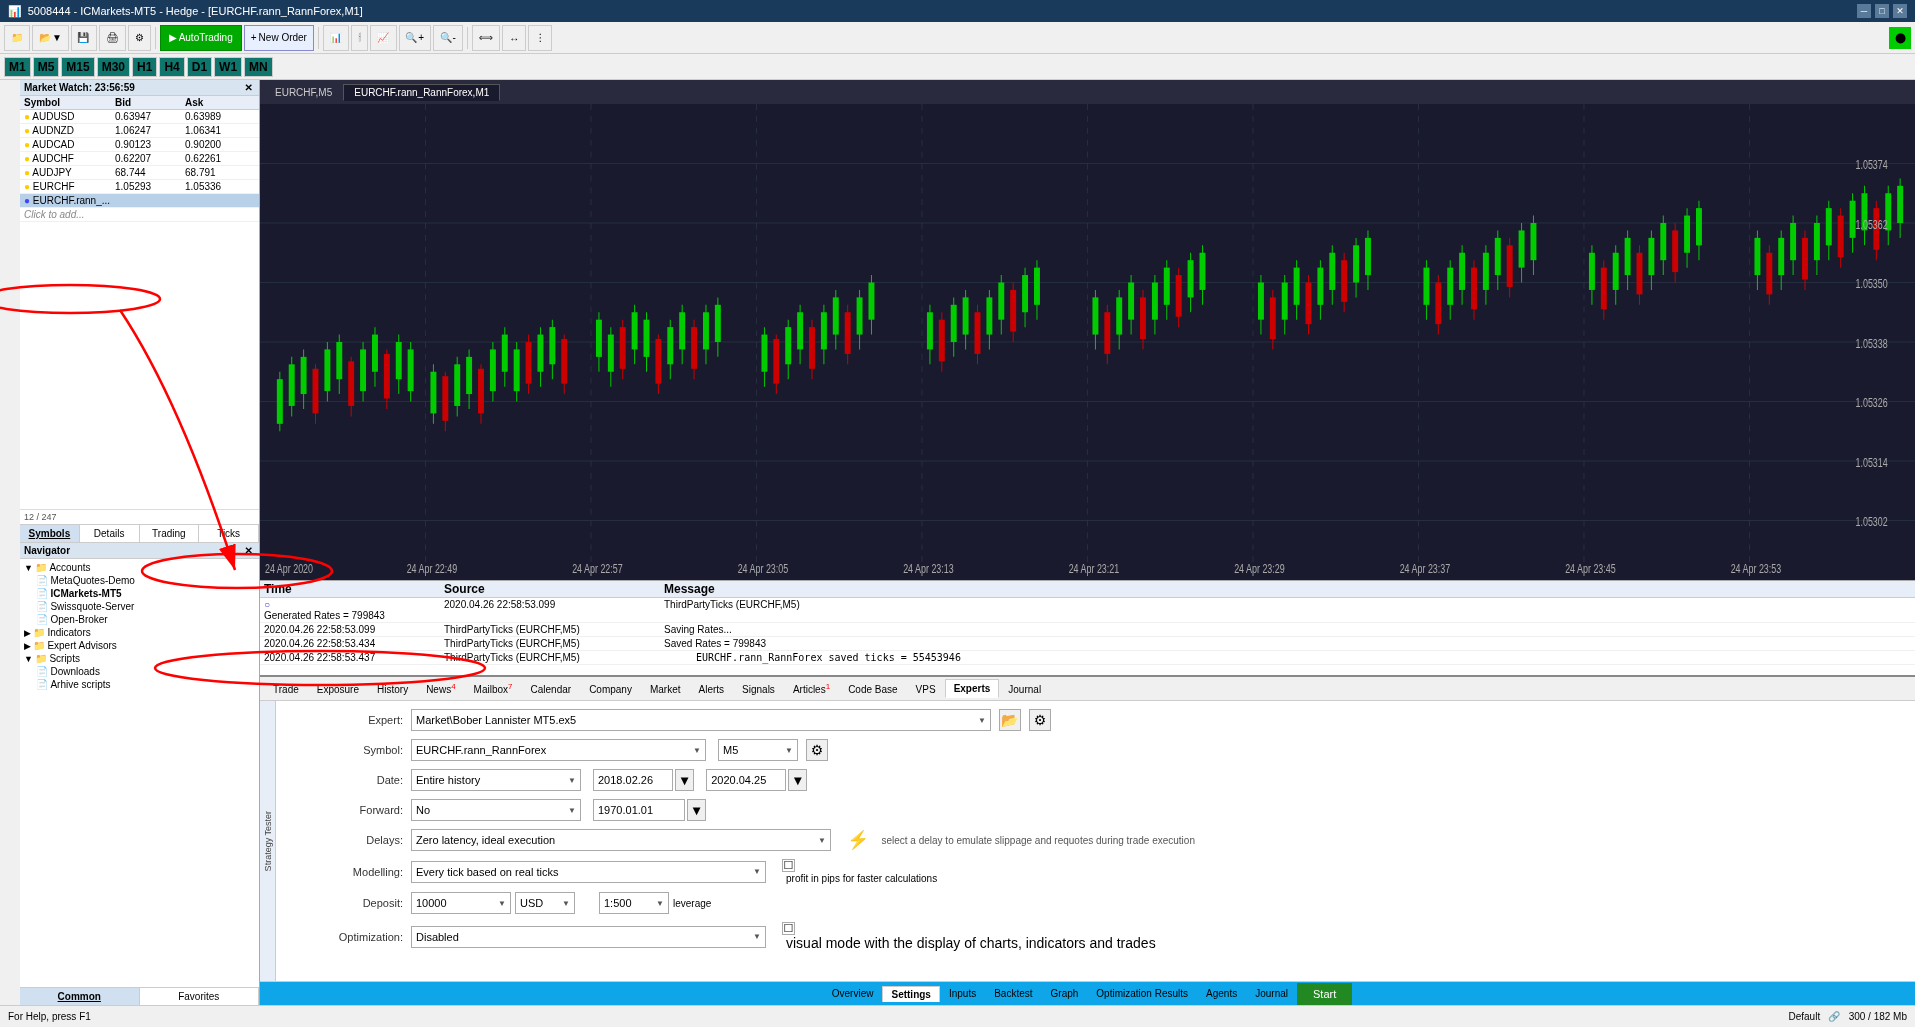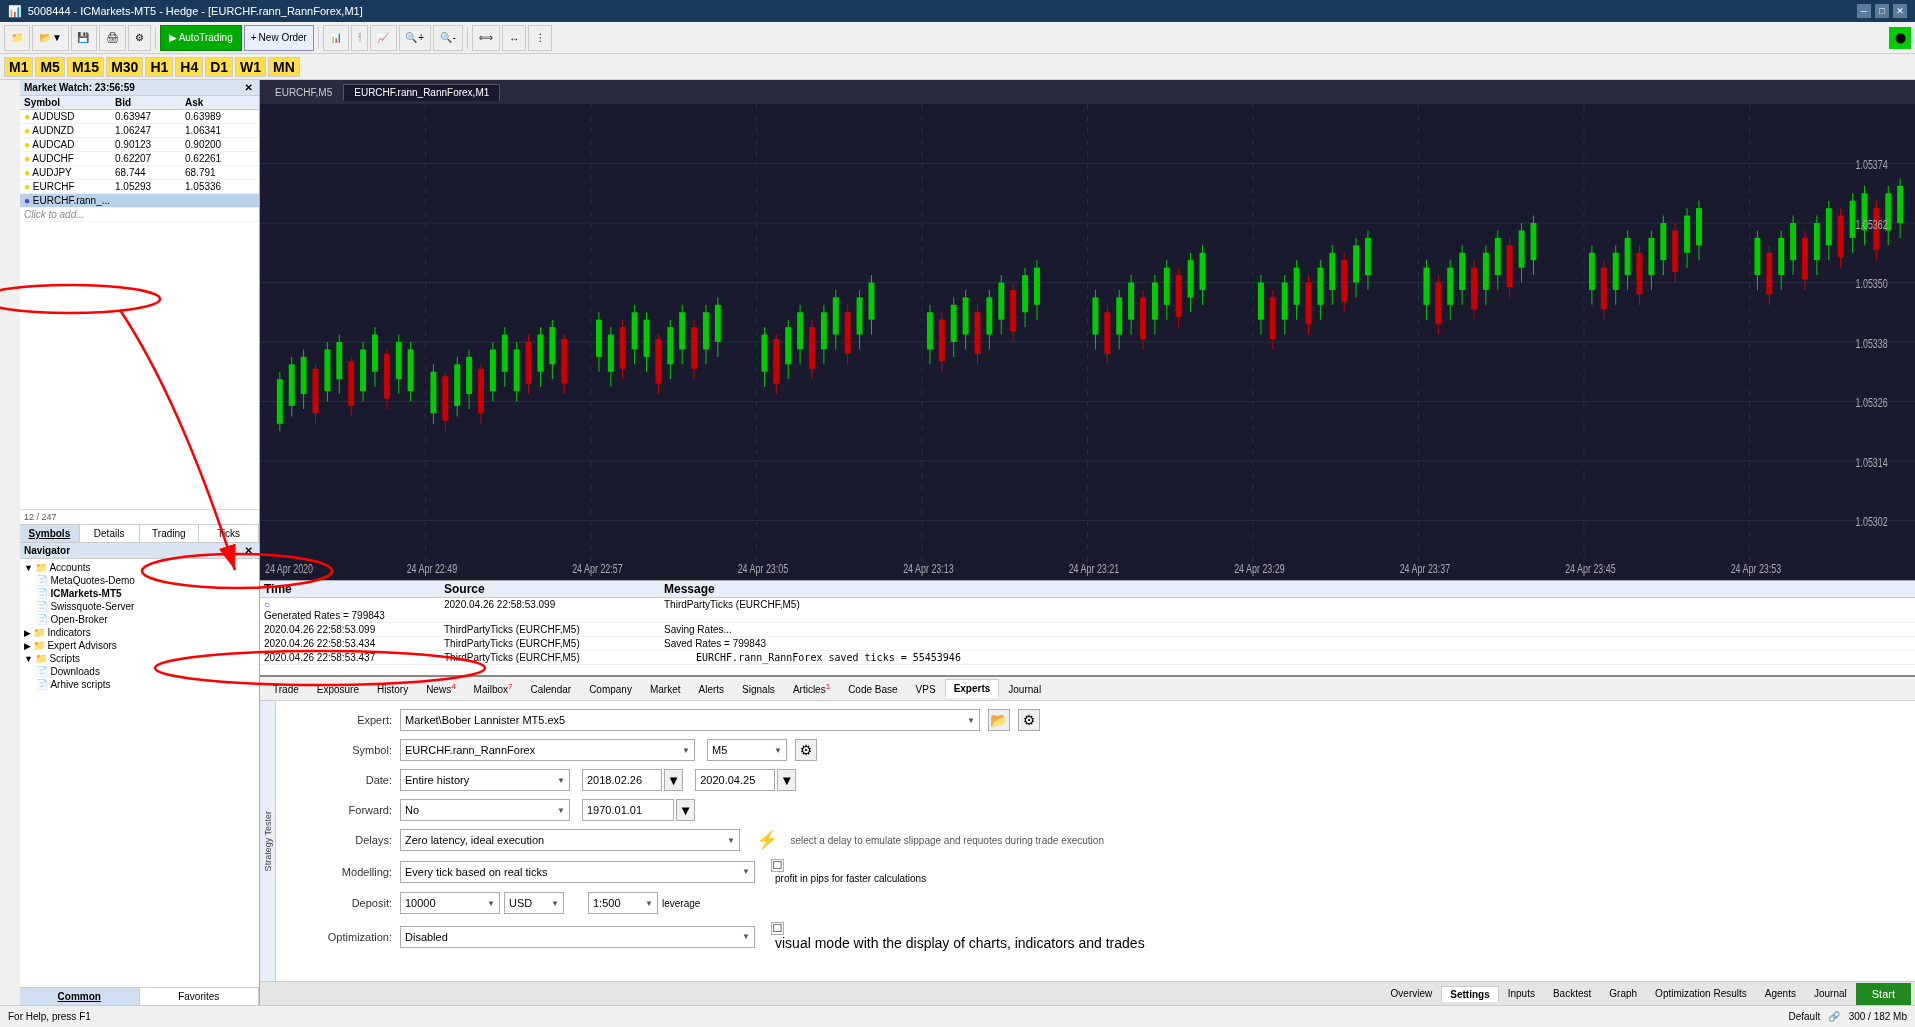--- a/index.html
+++ b/index.html
@@ -16,21 +16,21 @@
     .menu-item { padding: 2px 8px; font-size: 11px; cursor: pointer; color: #000; }
 
     
     .toolbar { background: #f0f0f0; height: 32px; display: flex; align-items: center; padding: 2px 4px; gap: 2px; border-bottom: 1px solid #ccc; }
     .toolbar-btn { height: 26px; padding: 2px 6px; background: #f0f0f0; border: 1px solid #ccc; cursor: pointer; font-size: 10px; display: flex; align-items: center; gap: 2px; }
     .toolbar-separator { width: 1px; height: 22px; background: #ccc; margin: 0 2px; }
     .toolbar-btn-green { background: #00aa00; color: white; border: 1px solid #008800; padding: 2px 8px; height: 26px; }
 
     
     .timeframe-bar { background: #f0f0f0; height: 26px; display: flex; align-items: center; padding: 2px 4px; gap: 2px; border-bottom: 1px solid #ccc; }
-    .tf-btn { height: 20px; min-width: 24px; padding: 0 4px; background: #fde047; border: 1px solid #ccc; cursor: pointer; font-size: 14px; font-weight: bold; }
+    .tf-btn { height: 20px; min-width: 24px; padding: 0 4px; background: #0f766e; border: 1px solid #ccc; cursor: pointer; font-size: 12px; font-weight: bold; }
     .market-watch { flex: 1; background: white; border-bottom: 1px solid #ccc; overflow: hidden; }
     .mw-header { background: #d8e4f0; padding: 2px 4px; font-size: 10px; font-weight: bold; display: flex; justify-content: space-between; align-items: center; border-bottom: 1px solid #ccc; }
     .mw-cols { display: grid; grid-template-columns: 1fr 70px 70px; padding: 1px 4px; background: #e8eef8; font-weight: bold; border-bottom: 1px solid #ccc; font-size: 10px; }
     .mw-row { display: grid; grid-template-columns: 1fr 70px 70px; padding: 1px 4px; border-bottom: 1px solid #f0f0f0; font-size: 10px; }
     .mw-row.selected { background: #c8d8f0; }
     .panel-header { background: #d8e4f0; padding: 2px 4px; font-size: 10px; font-weight: bold; display: flex; justify-content: space-between; align-items: center; border-bottom: 1px solid #ccc; }
     .chart-tabs { background: #2a2a3e; display: flex; align-items: center; height: 24px; padding: 0 4px; }
     .chart-tab { padding: 2px 10px; font-size: 10px; color: #ccc; cursor: pointer; border: 1px solid transparent; }
     .chart-tab.active { background: #1a1a2e; color: white; border: 1px solid #555; border-bottom: 1px solid #1a1a2e; }
     .chart-area { flex: 1; background: #1a1a2e; position: relative; overflow: hidden; }
@@ -701,21 +701,21 @@
           <div class="bottom-tab active" style="background:white;border:1px solid #ccc;border-bottom:1px solid white;font-weight:bold;">Experts</div>
           <div class="bottom-tab">Journal</div>
         </div>
 
         <div style="display:flex;flex:1;overflow:hidden;">
 
           <div style="width:16px;background:#e8eef8;display:flex;align-items:center;justify-content:center;border-right:1px solid #ccc;cursor:pointer;">
             <span style="writing-mode:vertical-rl;transform:rotate(180deg);font-size:9px;color:#444;white-space:nowrap;">Strategy Tester</span>
           </div>
 
-          <div style="flex:1;padding:8px 16px;overflow-y:auto;">
+          <div style="flex:1;padding:8px 27px;overflow-y:auto;">
 
             <div class="st-row">
               <span class="st-label">Expert:</span>
               <div class="st-dropdown" style="width:580px;">
                 <span>Market\Bober Lannister MT5.ex5</span>
                 <span class="st-dropdown-arrow">▼</span>
               </div>
               <button class="st-btn-icon" title="Open">📂</button>
               <button class="st-btn-icon" title="Settings">⚙</button>
             </div>
@@ -756,21 +756,21 @@
                 <span class="st-dropdown-arrow">▼</span>
               </div>
               <div style="display:flex;align-items:center;margin-left:4px;gap:2px;">
                 <input class="st-input" style="width: 92px;" value="1970.01.01">
                 <button style="height:22px;padding:0 2px;border:1px solid #aaa;background:#f0f0f0;cursor:pointer;">▼</button>
               </div>
             </div>
 
             <div class="st-row">
               <span class="st-label">Delays:</span>
-              <div class="st-dropdown" style="width:340px;">
+              <div class="st-dropdown" style="width:420px;">
                 <span>Zero latency, ideal execution</span>
                 <span class="st-dropdown-arrow">▼</span>
               </div>
               <span style="margin-left:8px;color:#888;font-size:18px;cursor:pointer;">⚡</span>
               <span style="margin-left:4px;font-size:10px;color:#555;">select a delay to emulate slippage and requotes during trade execution</span>
             </div>
 
             <div class="st-row">
               <span class="st-label">Modelling:</span>
               <div class="st-dropdown" style="width:355px;">
@@ -810,21 +810,21 @@
               </div>
               <span style="margin-left:8px;">
                 <span class="st-checkbox">☐</span>
                 <span style="margin-left:4px;font-size:14px;">visual mode with the display of charts, indicators and trades</span>
               </span>
             </div>
 
           </div>
         </div>
 
-        <div style="display:flex;align-items:center;justify-content:flex-end;height:24px;background:#e5e5e5;border-top:1px solid #ccc;padding:0 4px;">
+        <div style="display:flex;align-items:center;justify-content:center;height:24px;background:#0ea5e9;border-top:1px solid #ccc;padding:0 4px;">
           <div style="display:flex;align-items:center;">
             <div class="st-sub-tab">Overview</div>
             <div class="st-sub-tab active" style="background:white;border:1px solid #ccc;border-bottom:none;font-weight:bold;">Settings</div>
             <div class="st-sub-tab">Inputs</div>
             <div class="st-sub-tab">Backtest</div>
             <div class="st-sub-tab">Graph</div>
             <div class="st-sub-tab">Optimization Results</div>
             <div class="st-sub-tab">Agents</div>
             <div class="st-sub-tab">Journal</div>
           </div>

